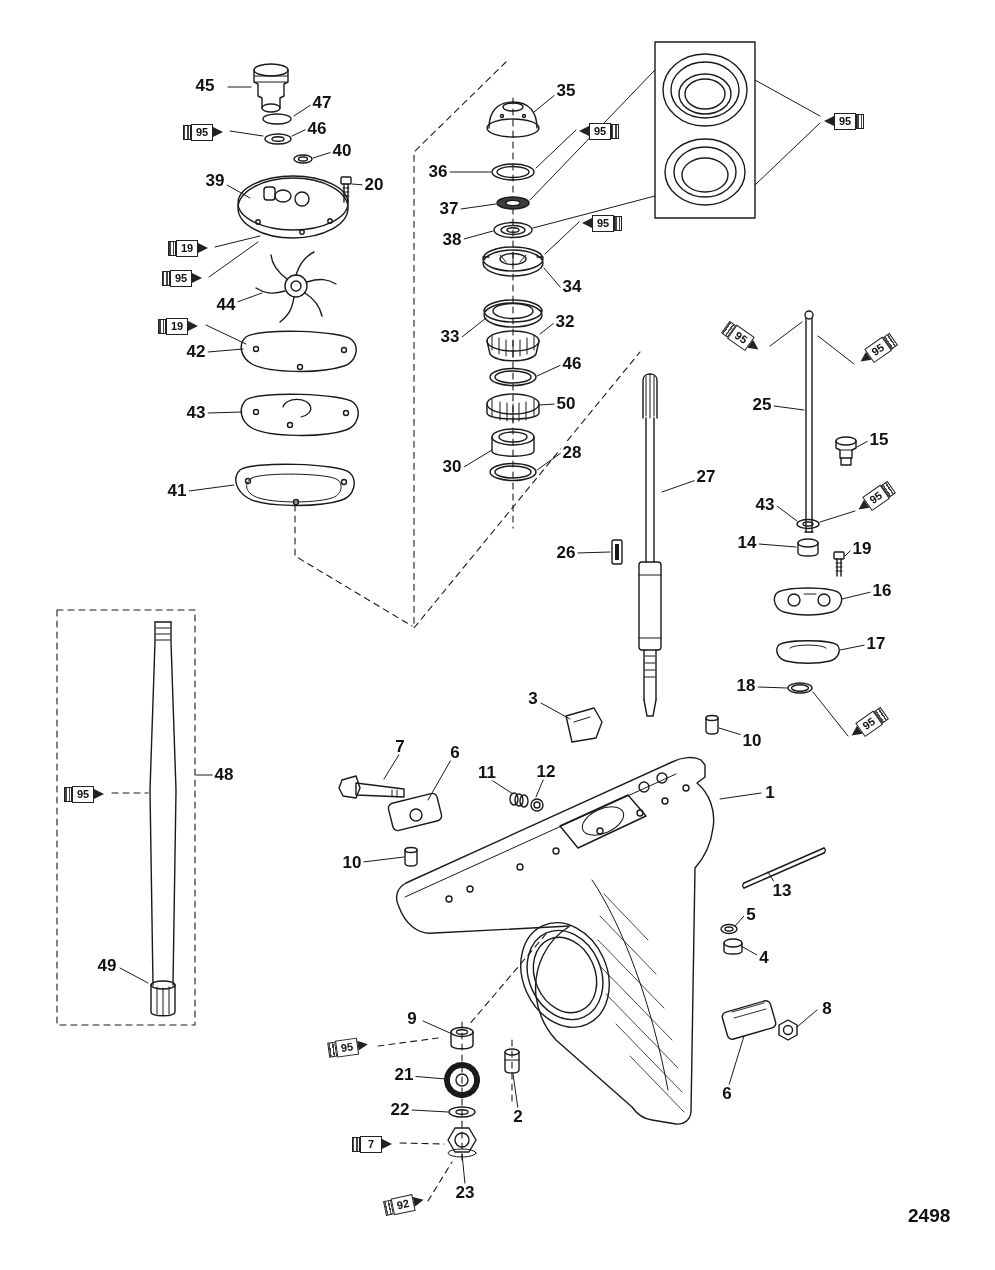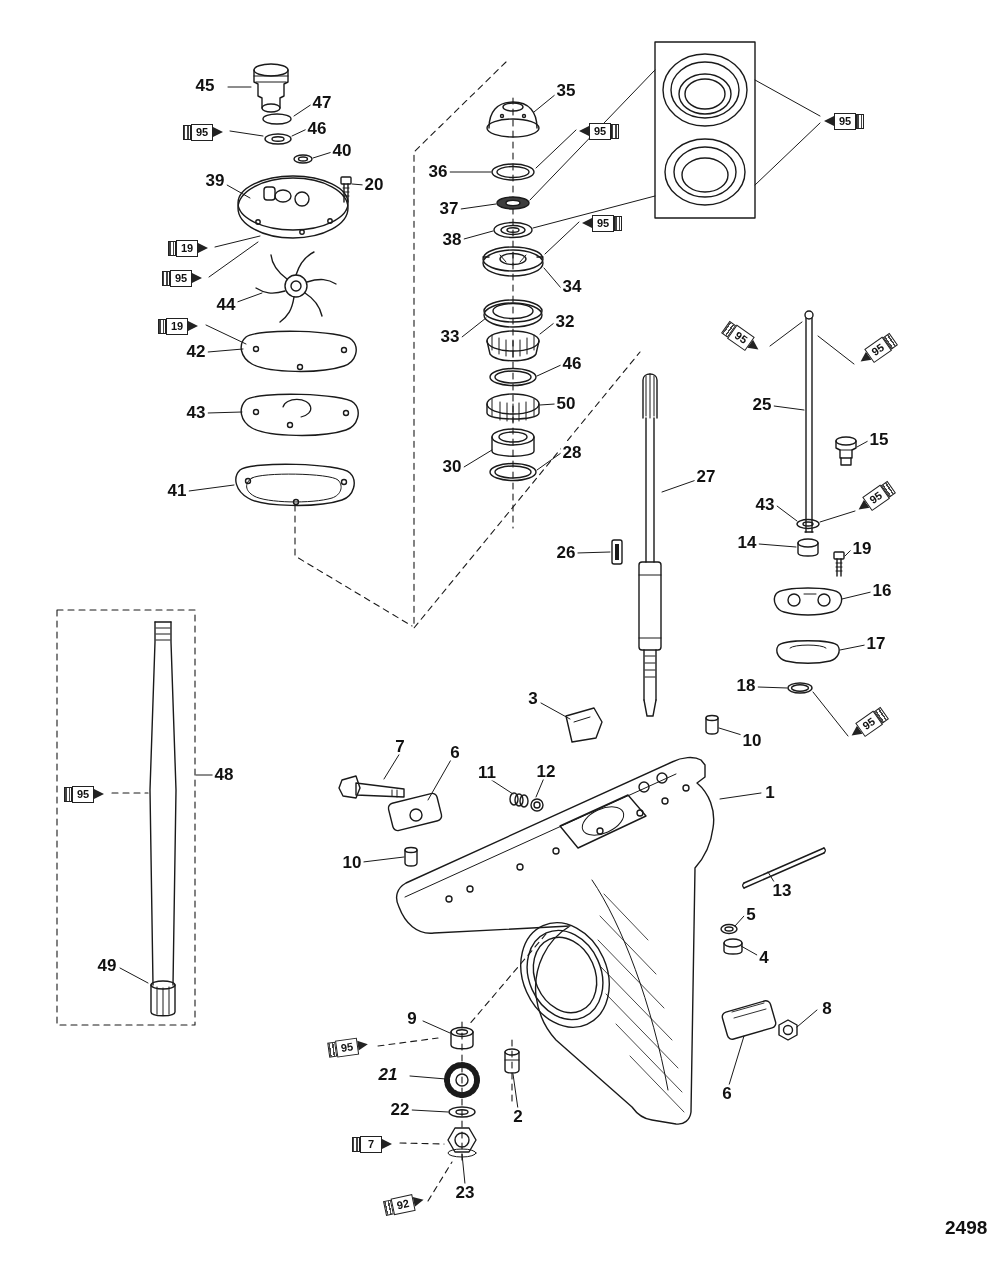--- a/index.html
+++ b/index.html
@@ -566,22 +566,22 @@
     <span class="callout" style="left:487px;top:772px;">11</span>
     <span class="callout" style="left:546px;top:771px;">12</span>
     <span class="callout" style="left:352px;top:862px;">10</span>
     <span class="callout" style="left:770px;top:792px;">1</span>
     <span class="callout" style="left:782px;top:890px;">13</span>
     <span class="callout" style="left:751px;top:914px;">5</span>
     <span class="callout" style="left:764px;top:957px;">4</span>
     <span class="callout" style="left:827px;top:1008px;">8</span>
     <span class="callout" style="left:727px;top:1093px;">6</span>
     <span class="callout" style="left:412px;top:1018px;">9</span>
-    <span class="callout" style="left:388px;top:1074px;font-style:italic;">21</span>
+    <span class="callout" style="left:404px;top:1074px;">21</span>
     <span class="callout" style="left:400px;top:1109px;">22</span>
     <span class="callout" style="left:518px;top:1116px;">2</span>
     <span class="callout" style="left:465px;top:1192px;">23</span>
     <span class="callout" style="left:224px;top:774px;">48</span>
     <span class="callout" style="left:107px;top:965px;">49</span>
   </div>
 
-  <div class="page-num" style="left:945px;top:1205px;margin-top:12px;">2498</div>
+  <div class="page-num" style="left:908px;top:1205px;">2498</div>
 </div>
 
 </body></html>

